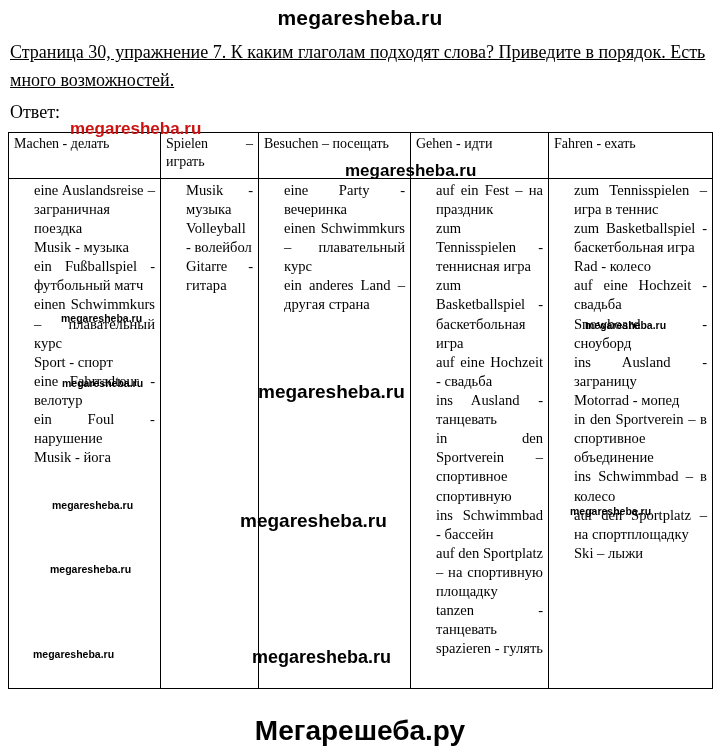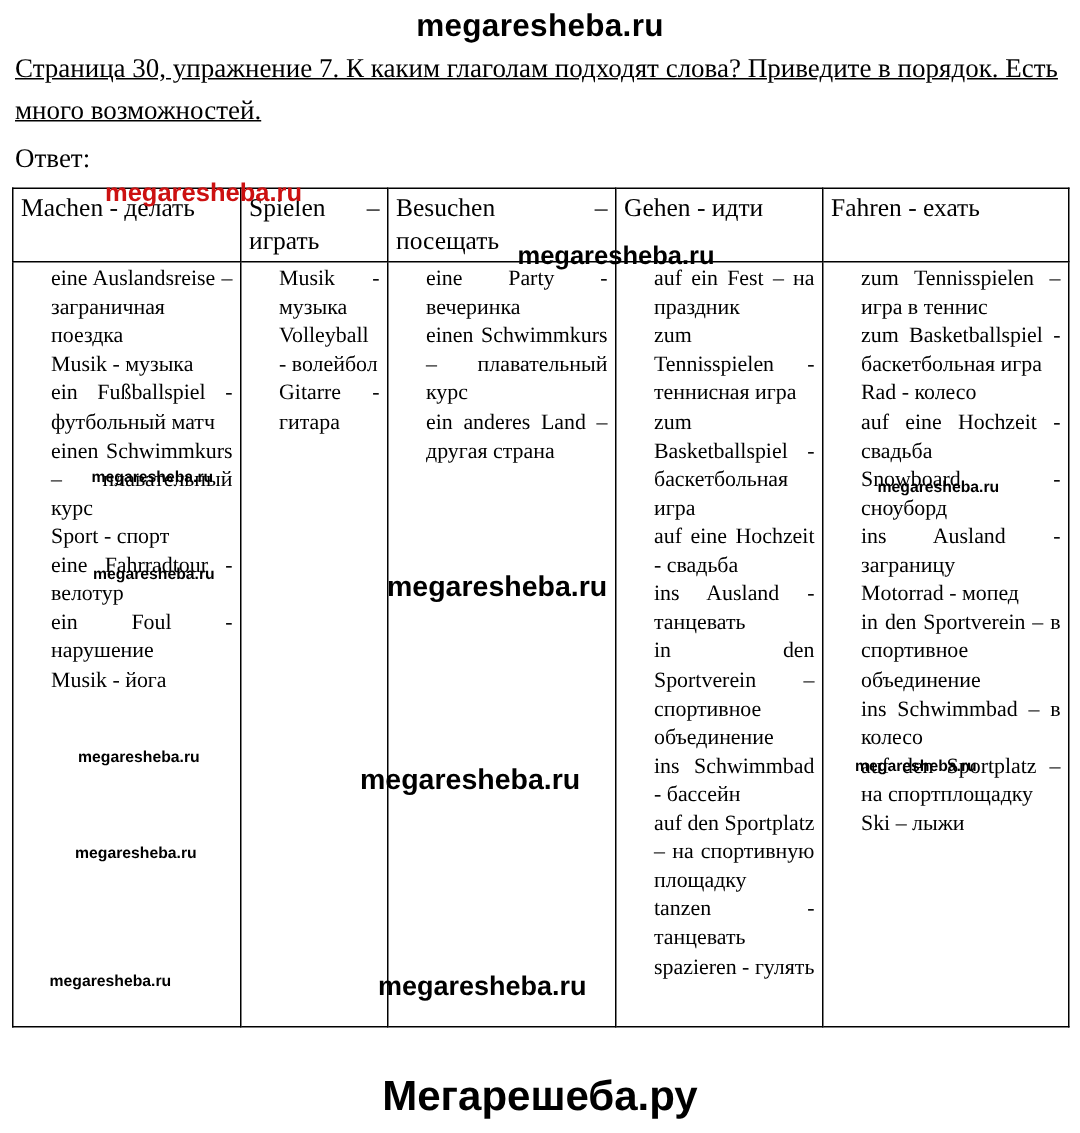--- a/index.html
+++ b/index.html
@@ -6,36 +6,36 @@
   html,body { background:#ffffff; }
   body {
     width:720px; height:755px; position:relative; overflow:hidden;
     font-family:"Liberation Serif", serif; color:#000;
   }
   .site-header {
     text-align:center; font-family:"Liberation Sans", sans-serif;
     font-weight:bold; font-size:21px; padding-top:6px; letter-spacing:0.2px;
   }
   .task-text {
-    margin:2px 10px 0 10px; font-size:18px; line-height:1.55;
+    margin:9px 10px 0 10px; font-size:18px; line-height:1.55;
     text-decoration:underline;
   }
   .answer-label {
     margin:7px 14px 0 10px; font-size:18px; 
     display:inline-block;
   }
   table.vocab {
     border-collapse:collapse; table-layout:fixed;
     width:704px; margin:9px 8px 0 8px;
   }
   table.vocab th, table.vocab td {
     border:1.5px solid #000; vertical-align:top; padding:2px 5px 2px 5px;
   }
   table.vocab th {
-    font-weight:normal; font-size:17px; text-align:justify; height:46px;
+    font-weight:normal; font-size:14px; text-align:justify; height:46px;
     line-height:1.3;
   }
   table.vocab td {
     font-size:14.6px; line-height:1.31; height:510px; text-align:justify;
   }
   .vocab-item { text-align:justify;margin-left:20px; }
   .wm {
     position:absolute; font-family:"Liberation Sans", sans-serif;
     font-weight:bold; white-space:nowrap; pointer-events:none; z-index:6;
     color:#000;
@@ -100,21 +100,21 @@
           <div class="vocab-item">einen Schwimmkurs – плавательный курс</div>
           <div class="vocab-item">ein anderes Land – другая страна</div>
         </td>
       <td>
 
       <div class="vocab-item">auf ein Fest – на праздник</div>
           <div class="vocab-item">zum Tennisspielen - теннисная игра</div>
           <div class="vocab-item">zum Basketballspiel - баскетбольная игра</div>
           <div class="vocab-item">auf eine Hochzeit - свадьба</div>
           <div class="vocab-item">ins Ausland - танцевать</div>
-          <div class="vocab-item">in den Sportverein – спортивное объединение</div>
+          <div class="vocab-item">in den Sportverein – спортивное спортивную</div>
           <div class="vocab-item">ins Schwimmbad - бассейн</div>
           <div class="vocab-item">auf den Sportplatz – на спортивную площадку</div>
           <div class="vocab-item">tanzen - танцевать</div>
           <div class="vocab-item">spazieren - гулять</div>
         </td>
       <td>
 
       <div class="vocab-item">zum Tennisspielen – игра в теннис</div>
           <div class="vocab-item">zum Basketballspiel - баскетбольная игра</div>
           <div class="vocab-item">Rad - колесо</div>

